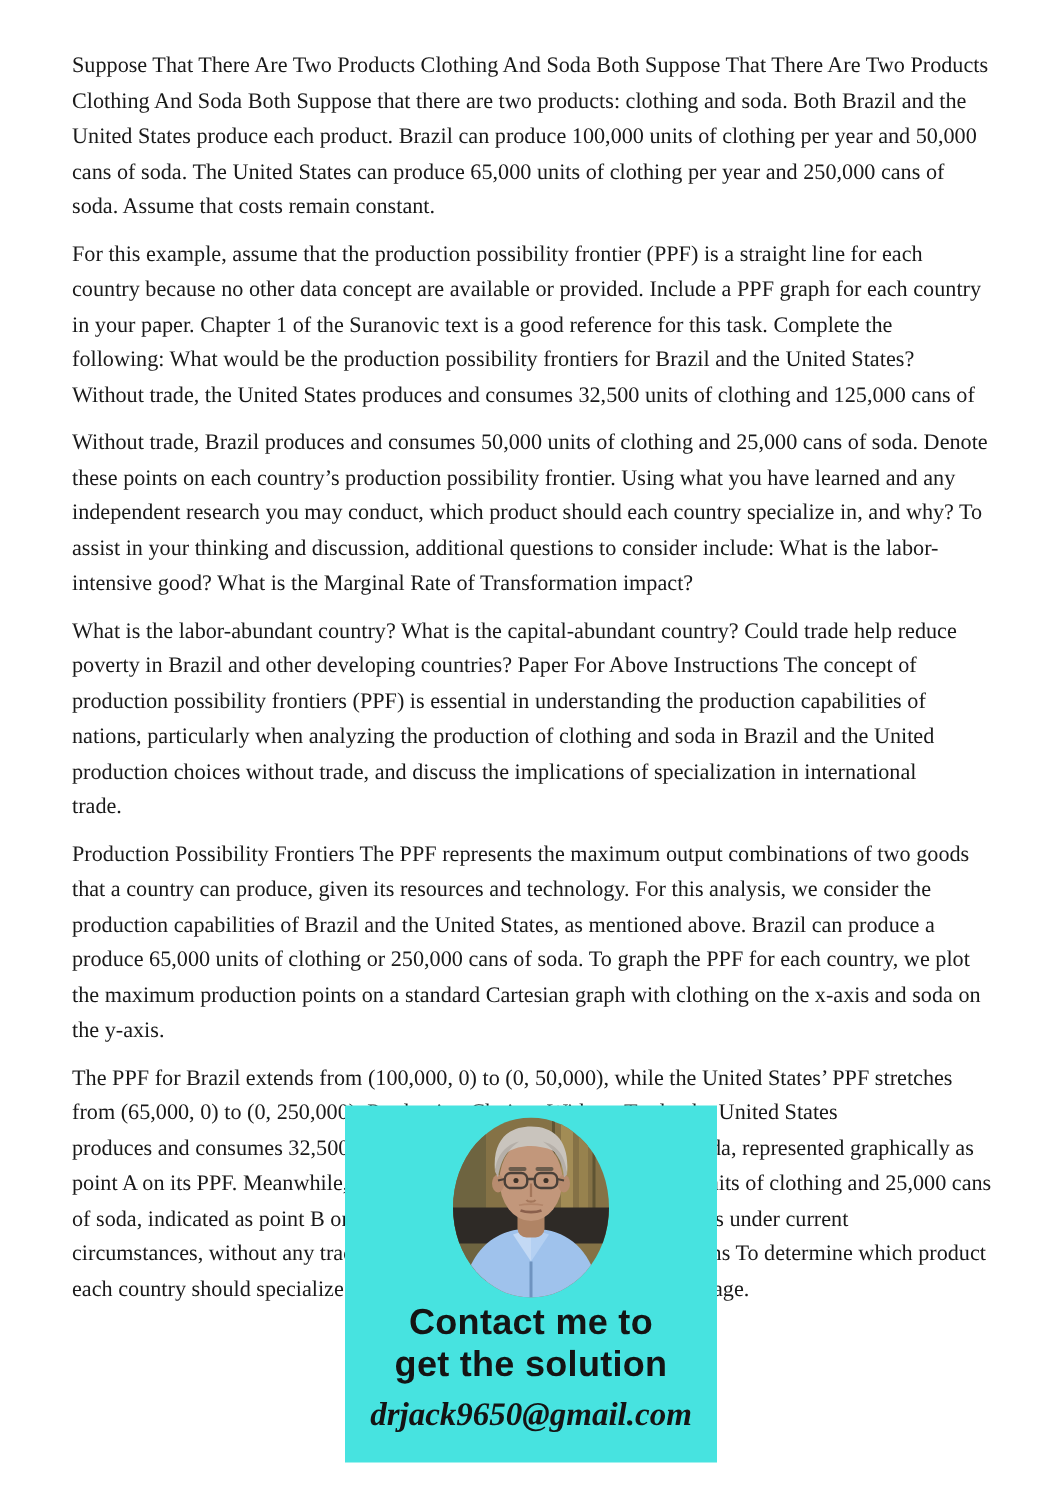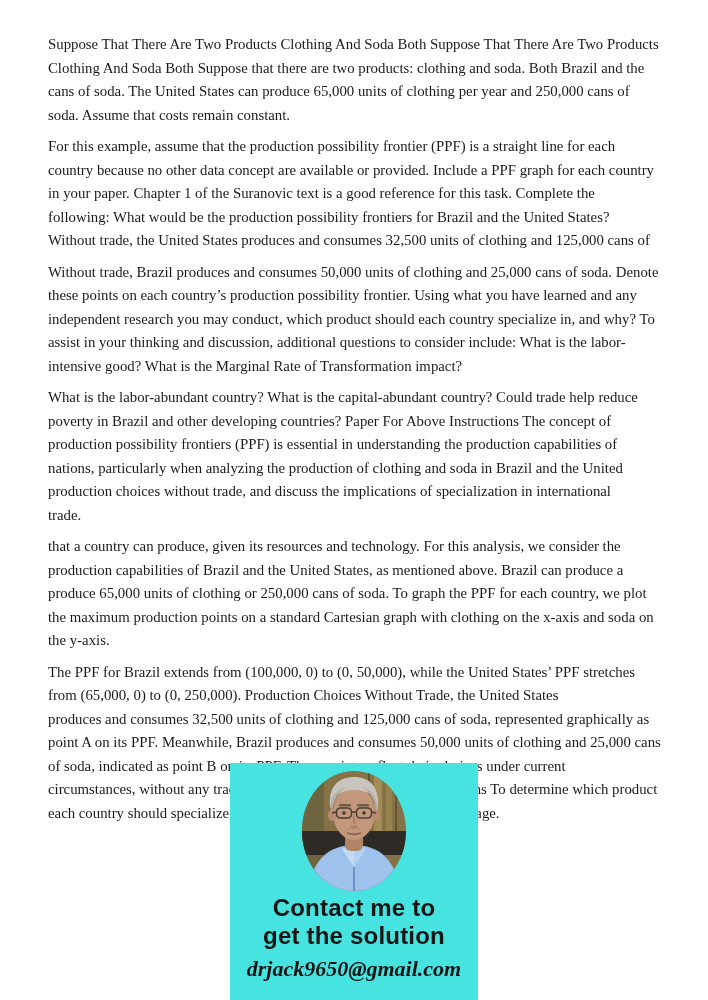--- a/index.html
+++ b/index.html
@@ -31,21 +31,21 @@
   .para { margin: 0 0 8px 0; padding: 0; }
   .line {
     height: 23.5px;
     line-height: 23.5px;
     white-space: pre;
     overflow: visible;
   }
   .overlay {
     position: absolute;
     left: 230px;
-    top: 763px;
+    top: 737px;
     width: 248px;
     height: 238px;
     display: flex;
     flex-direction: column;
     align-items: center;
     z-index: 5;
   }
   .avatar {
     margin-top: 8px;
     width: 104px;
@@ -72,20 +72,21 @@
 </style>
 </head>
 <body>
 
 <div class="page">
 
   <div class="text-block">
       <div class="para">
         <div class="line">Suppose That There Are Two Products Clothing And Soda Both Suppose That There Are Two Products</div>
         <div class="line">Clothing And Soda Both Suppose that there are two products: clothing and soda. Both Brazil and the</div>
+        <div class="line">United States produce each product. Brazil can produce 100,000 units of clothing per year and 50,000</div>
         <div class="line">cans of soda. The United States can produce 65,000 units of clothing per year and 250,000 cans of</div>
         <div class="line">soda. Assume that costs remain constant.</div>
       </div>
       <div class="para">
         <div class="line">For this example, assume that the production possibility frontier (PPF) is a straight line for each</div>
         <div class="line">country because no other data concept are available or provided. Include a PPF graph for each country</div>
         <div class="line">in your paper. Chapter 1 of the Suranovic text is a good reference for this task. Complete the</div>
         <div class="line">following: What would be the production possibility frontiers for Brazil and the United States?</div>
         <div class="line">Without trade, the United States produces and consumes 32,500 units of clothing and 125,000 cans of</div>
       </div>
@@ -98,20 +99,21 @@
       </div>
       <div class="para">
         <div class="line">What is the labor-abundant country? What is the capital-abundant country? Could trade help reduce</div>
         <div class="line">poverty in Brazil and other developing countries? Paper For Above Instructions The concept of</div>
         <div class="line">production possibility frontiers (PPF) is essential in understanding the production capabilities of</div>
         <div class="line">nations, particularly when analyzing the production of clothing and soda in Brazil and the United</div>
         <div class="line">production choices without trade, and discuss the implications of specialization in international</div>
         <div class="line">trade.</div>
       </div>
       <div class="para">
+        <div class="line">Production Possibility Frontiers The PPF represents the maximum output combinations of two goods</div>
         <div class="line">that a country can produce, given its resources and technology. For this analysis, we consider the</div>
         <div class="line">production capabilities of Brazil and the United States, as mentioned above. Brazil can produce a</div>
         <div class="line">produce 65,000 units of clothing or 250,000 cans of soda. To graph the PPF for each country, we plot</div>
         <div class="line">the maximum production points on a standard Cartesian graph with clothing on the x-axis and soda on</div>
         <div class="line">the y-axis.</div>
       </div>
       <div class="para">
         <div class="line">The PPF for Brazil extends from (100,000, 0) to (0, 50,000), while the United States’ PPF stretches</div>
         <div class="line">from (65,000, 0) to (0, 250,000). Production Choices Without Trade, the United States</div>
         <div class="line">produces and consumes 32,500 units of clothing and 125,000 cans of soda, represented graphically as</div>

